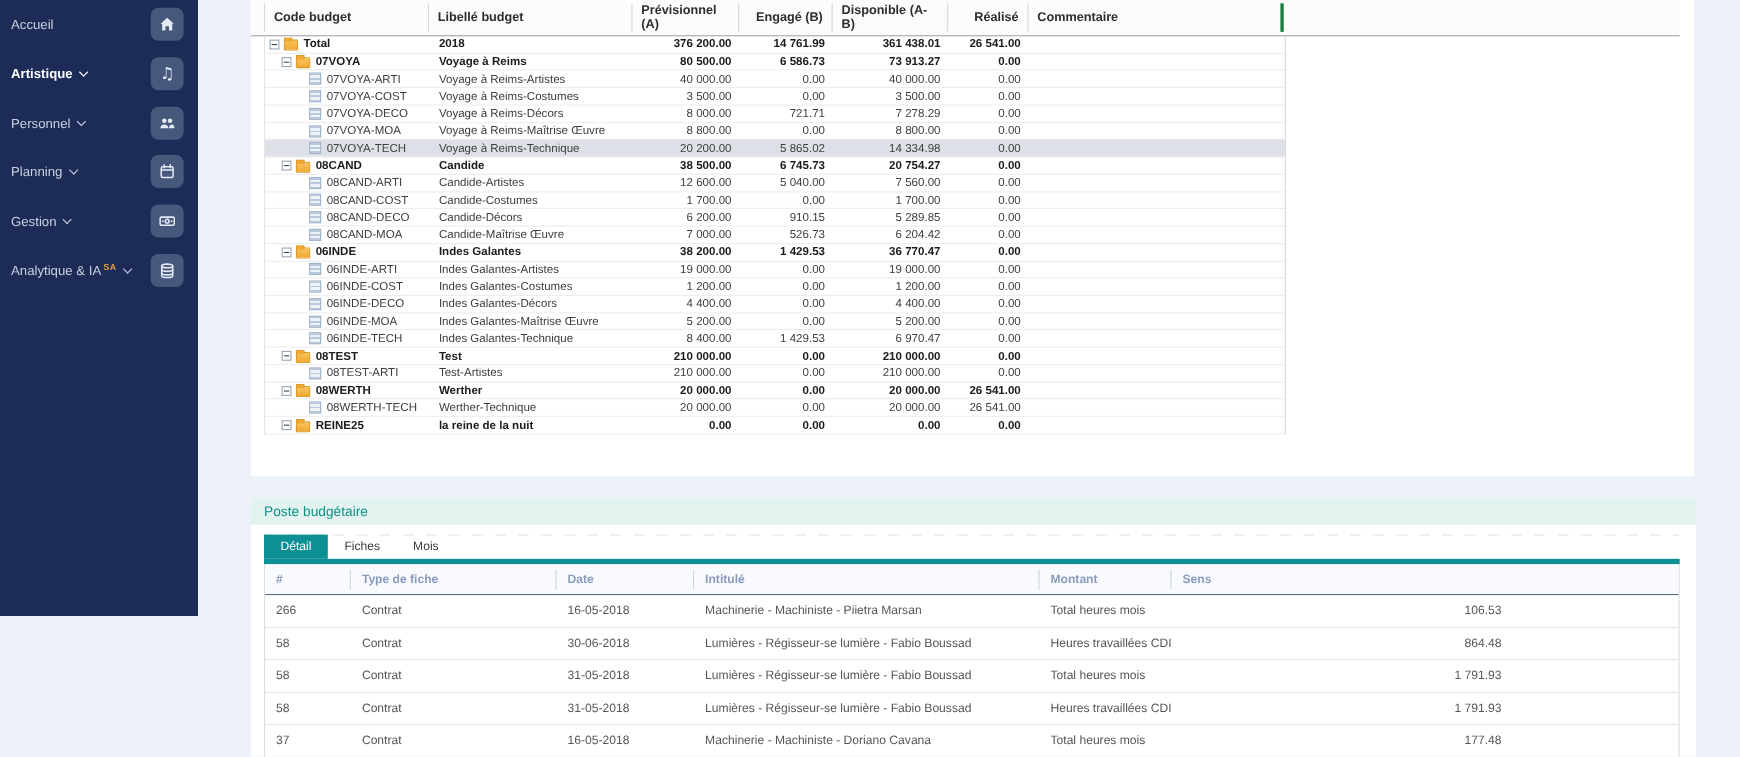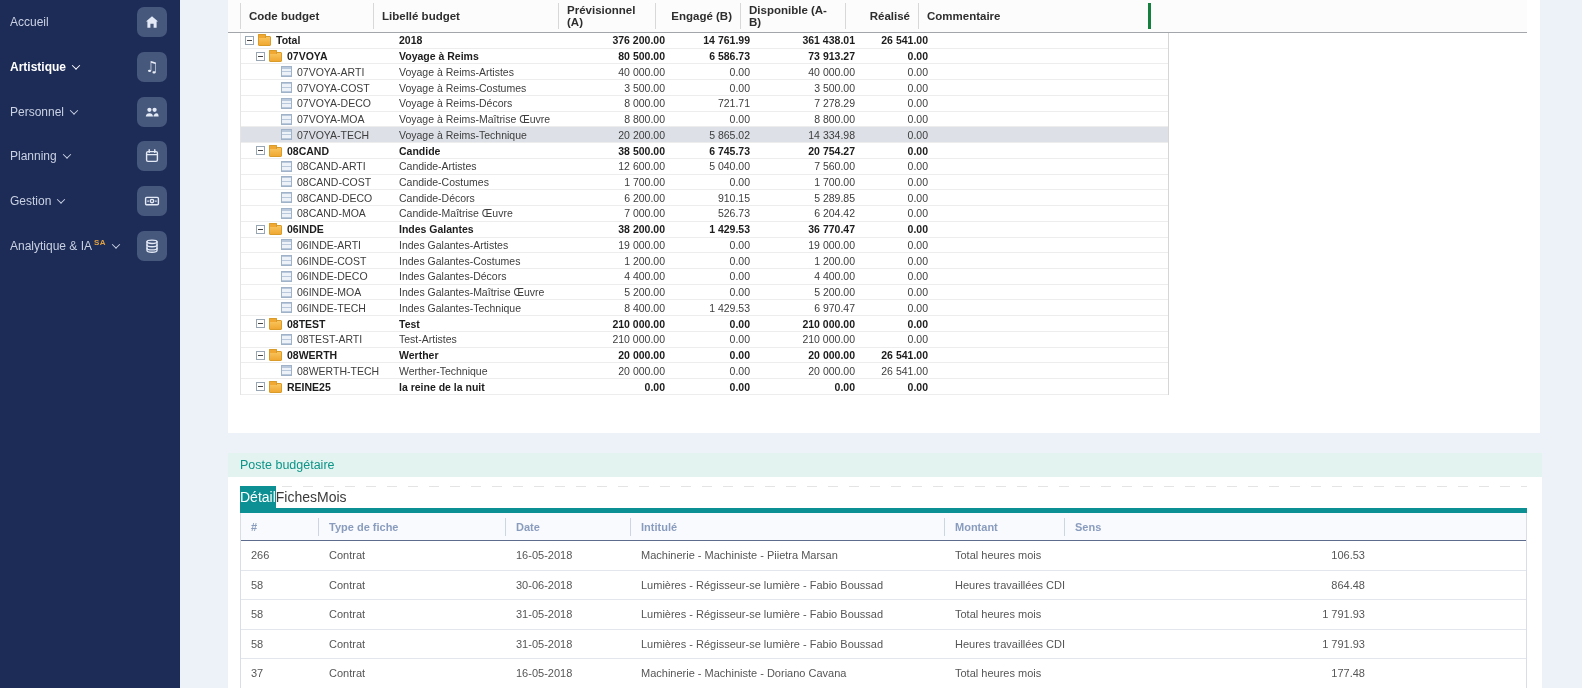--- a/index.html
+++ b/index.html
@@ -1,39 +1,39 @@
 <!DOCTYPE html>
 <html><head>
 <meta charset="utf-8">
 <style>
   * { margin:0; padding:0; box-sizing:border-box; }
   html,body { width:1582px; height:688px; overflow:hidden; background:#edf1f8;
               font-family:"Liberation Sans", sans-serif; }
   .viewport { position:relative; width:1582px; height:688px; background:#edf1f8; }
 
   
-  .sidebar { position:absolute; left:0; top:0; width:180px; height:688px; background:#1d2b57; }
+  .sidebar { position:absolute; left:0; top:0; width:180px; height:560px; background:#1d2b57; }
   .nav-item { position:relative; height:44.7px; display:flex; align-items:center; padding-left:10px; cursor:pointer; }
   .nav-label { font-size:12px; color:#c9d1e2; white-space:nowrap; }
   .nav-item.active .nav-label { color:#ffffff; font-weight:bold; }
   .chevron { display:inline-block; width:6px; height:6px; border-right:1.5px solid #c9d1e2; border-bottom:1.5px solid #c9d1e2; transform:rotate(45deg) translate(-1px,-1px); margin-left:7px; }
   .nav-item.active .chevron { border-color:#fff; }
   .badge-sup { font-size:8px; color:#e2a13e; font-weight:bold; vertical-align:super; margin-left:2px; letter-spacing:.3px; }
   .icon-btn { position:absolute; right:13px; top:50%; transform:translateY(-50%); width:30px; height:30px; border-radius:7px; background:#47587d; display:flex; align-items:center; justify-content:center; cursor:pointer; }
   .icon-btn svg { stroke:#e3e9f5; fill:none; stroke-width:1.4; stroke-linecap:round; stroke-linejoin:round; }
   .icon-btn .filled { fill:#e3e9f5; stroke:none; }
   .music-glyph { color:#e9edf6; font-size:15px; line-height:1; font-family:"DejaVu Sans", sans-serif; }
 
   
   .top-panel { position:absolute; left:228px; top:0; width:1312px; height:433px; background:#ffffff; }
   .grid-header { width:1299px; height:33px; background:#fcfcfd; border-bottom:1px solid #a3a6ab; display:flex; align-items:center; padding-left:12px; }
   .hc { height:26px; display:flex; align-items:center; font-size:11.5px; font-weight:bold; color:#2e2e2e; padding:0 8px; border-right:1px solid #d8d8d8; }
   .hc:first-child { border-left:1px solid #d8d8d8; }
   .hc.num { justify-content:flex-end; }
-  .w-code{width:134px}.w-lib{width:185px}.w-prev{width:97px}.w-eng{width:85px}.w-disp{width:105px}.w-real{width:73px}.w-comm{width:232px;border-right:3px solid #15803d}
+  .w-code{width:150px}.w-lib{width:185px}.w-prev{width:97px}.w-eng{width:85px}.w-disp{width:105px}.w-real{width:73px}.w-comm{width:232px;border-right:3px solid #15803d}
   .grid-body { margin-left:12px; width:929px; border-left:1px solid #e4e4e4; border-right:1px solid #d6d6d6; }
   .trow { display:flex; align-items:center; height:15.74px; border-bottom:1px solid #ededee; font-size:10.5px; color:#3d3d3d; cursor:default; }
   .trow.bold { font-weight:bold; color:#1c1c1c; }
   .trow.selected { background:#dde1e7; }
   .c { padding:0 8px; height:100%; display:flex; align-items:center; overflow:hidden; white-space:nowrap; }
   .c.num { justify-content:flex-end; }
   .c.code{width:150px}.c.lib{width:185px}.c.prev{width:97px}.c.eng{width:85px}.c.disp{width:105px}.c.real{width:73px}.c.comment{flex:1}
   .trow.lvl0 .c.code{padding-left:4px}
   .trow.lvl1 .c.code{padding-left:15px}
   .trow.lvl2 .c.code{padding-left:40px}
@@ -43,21 +43,21 @@
   .trow.folder .ficon { width:13px; height:10px; background:linear-gradient(#f9c55e,#f0a832); border:1px solid #d99c2b; border-radius:1px; margin-top:2px; }
   .trow.folder .ficon::before { content:""; position:absolute; top:-3px; left:-1px; width:6px; height:3px; background:#f0a832; border:1px solid #d99c2b; border-bottom:none; border-radius:1px 1px 0 0; }
   .trow.leaf .ficon { width:11px; height:11px; border:1px solid #9fb2c8; background:#edf2f8; background-image:repeating-linear-gradient(to bottom,#b9c8db 0 1.5px,#edf2f8 1.5px 3.8px); }
 
   
   .section-title-bar { position:absolute; left:228px; top:453px; width:1314px; height:24px; background:#e2f3f0; display:flex; align-items:center; padding-left:12px; }
   .section-title { font-size:12.5px; color:#0e9488; }
   .bottom-panel { position:absolute; left:228px; top:477px; width:1314px; height:211px; background:#ffffff; }
   .tabstrip { position:relative; margin-left:12px; margin-top:8px; width:1287px; height:23px; display:flex; align-items:flex-end; }
   .tabstrip::before { content:""; position:absolute; top:1px; left:0; right:0; height:1px; background:repeating-linear-gradient(90deg,#e4e4e4 0 10px,transparent 10px 21px); }
-  .tab { height:22px; display:flex; align-items:center; padding:0 0; font-size:14px; color:#3a3a3a; cursor:pointer; position:relative; }
+  .tab { height:22px; display:flex; align-items:center; padding:0 15px; font-size:11px; color:#3a3a3a; cursor:pointer; position:relative; }
   .tab.active { background:#0d9094; color:#ffffff; }
   .teal-bar { margin-left:12px; width:1287px; height:5px; background:#0d9094; }
   .ptable { margin-left:12px; width:1287px; border-left:1px solid #d9dee6; border-right:1px solid #d9dee6; }
   .pheader { height:28px; display:flex; align-items:center; background:#f8fafd; border-bottom:1px solid #5d6c8c; }
   .ph { height:18px; display:flex; align-items:center; padding:0 10px; font-size:11px; font-weight:bold; color:#8a9cbe; border-right:1px solid #cbd5e3; overflow:hidden; white-space:nowrap; }
   .ph:last-child { border-right:none; }
   .pw0{width:78px}.pw1{width:187px}.pw2{width:125px}.pw3{width:314px}.pw4{width:310px}.pw5{width:120px}.pw6{flex:1}
   .prow { display:flex; align-items:center; height:29.5px; border-bottom:1px solid #e3e6ec; font-size:11px; color:#565656; }
   .pc { padding:0 10px; overflow:hidden; white-space:nowrap; }
   .pc.m { text-align:right; justify-content:flex-end; display:flex; }

